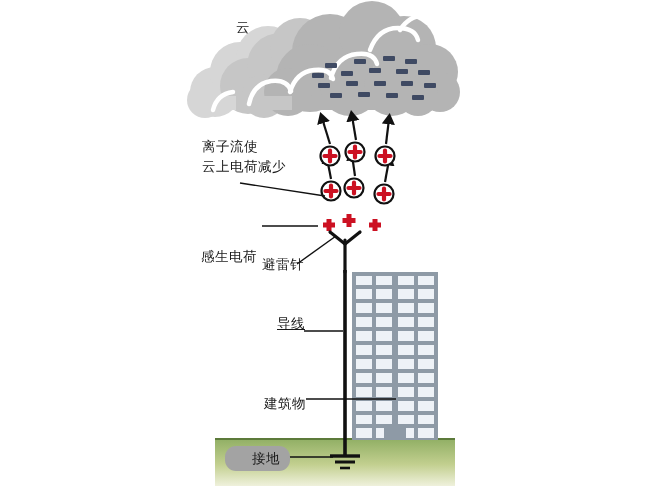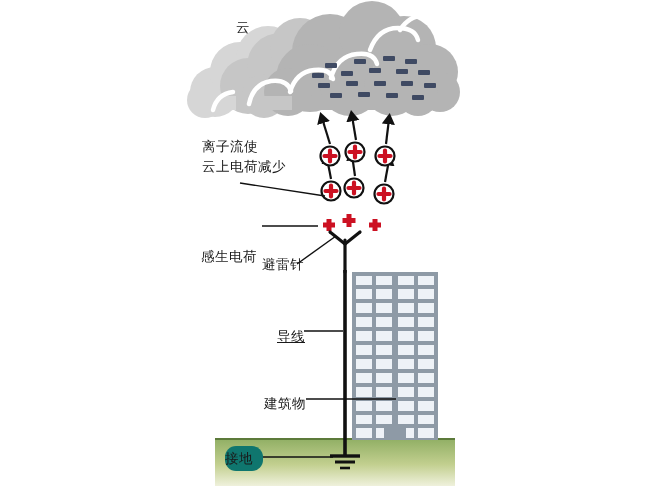--- a/index.html
+++ b/index.html
@@ -32,23 +32,23 @@
     white-space: pre;
     letter-spacing: 0.5px;
   }
   .lbl-ground {
     position: absolute;
     color: #1a1a1a;
     font-size: 13.5px;
     line-height: 18px;
     white-space: pre;
     letter-spacing: 0.5px;
-    background: #0f766e;
+    background: #a3a3a3;
     border-radius: 11px;
-    padding: 3px 10px 4px 0;
+    padding: 3px 10px 4px 27px;
   }
 </style>
 </head>
 <body>
 
 <div id="stage">
 
   <svg class="layer" viewBox="0 0 649 486">
     <defs>
       <linearGradient id="grassGrad" x1="0" y1="0" x2="0" y2="1">
@@ -265,19 +265,19 @@
 
   <div class="lbl" style="left:236px; top:18px;">云</div>
 
   <div class="lbl" style="left:202px; top:137px;">离子流使</div>
   <div class="lbl" style="left:202px; top:157px;">云上电荷减少</div>
 
   <div class="lbl" style="left:201px; top:231px;margin-top:16px;">感生电荷</div>
 
   <div class="lbl" style="left:262px; top:255px;">避雷针</div>
 
-  <div class="lbl" style="left:277px; top:327px;text-decoration:underline;">导线</div>
+  <div class="lbl" style="left:277px; top:314px;text-decoration:underline;">导线</div>
 
   <div class="lbl" style="left:264px; top:394px;">建筑物</div>
 
   <div class="lbl-ground" style="left:225px; top:446px;">接地</div>
 
 </div>
 
 </body></html>

